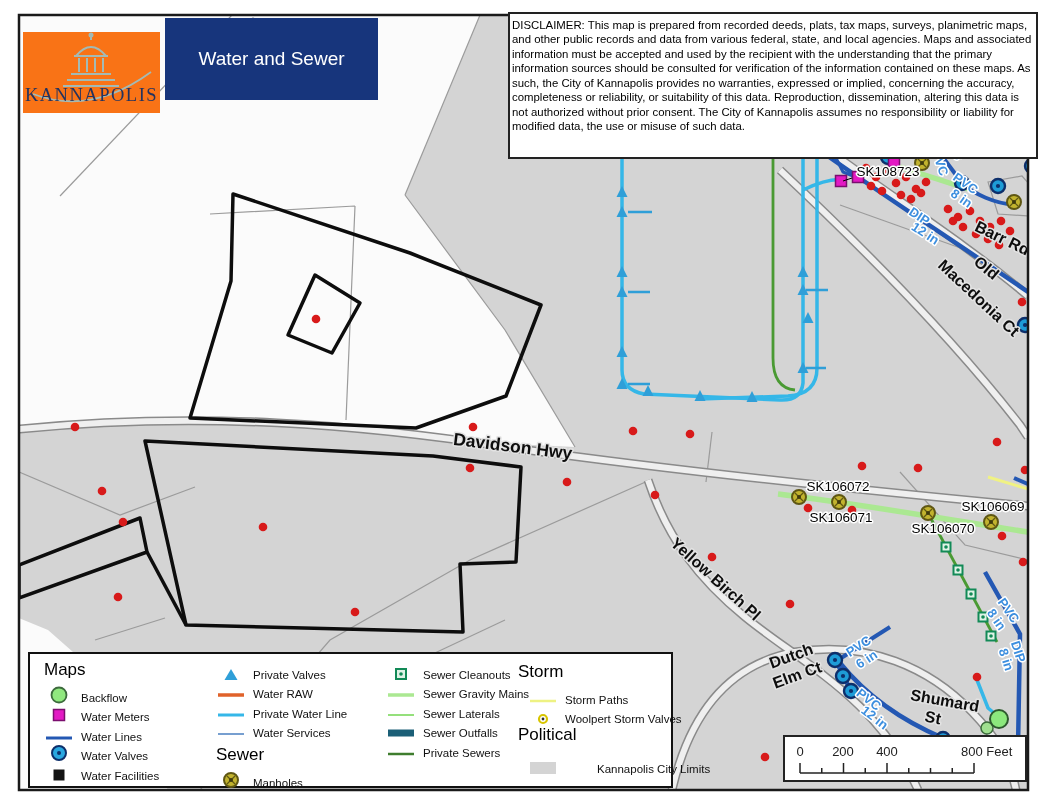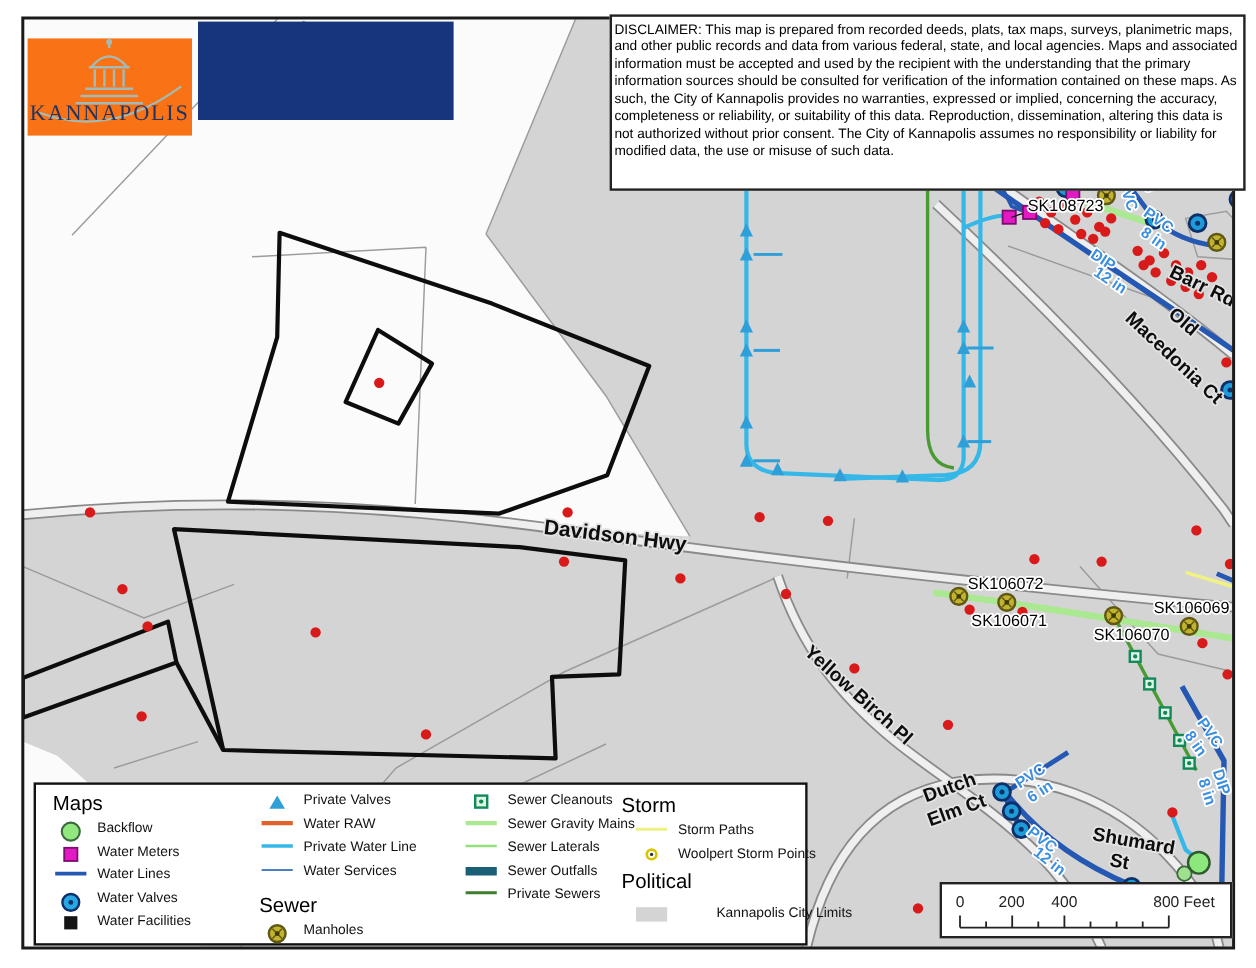--- a/index.html
+++ b/index.html
@@ -16,21 +16,21 @@
   #title-box{left:165px;top:18px;width:213px;height:82px;background:#17357c;color:#fff;
              display:flex;flex-direction:column;align-items:center;justify-content:center;
              font-size:19px;line-height:1.4;text-align:center;}
   #disclaimer-box{left:508px;top:12px;width:530px;height:147px;background:#fff;
              border:2px solid #222;padding:4px 2px;font-size:11.4px;line-height:1.27;
              color:#000;overflow:hidden;}
   #legend-box{left:28px;top:652px;width:645px;height:136px;background:#fff;
              border:2px solid #111;}
   .lg-col{position:absolute;top:0;}
   .lg-header{font-size:17px;color:#000;margin:0 0 4px 0;}
-  .lg-row{display:flex;align-items:flex-start;height:19.5px;}
+  .lg-row{display:flex;align-items:flex-end;height:19.5px;}
   .lg-sym{width:30px;display:flex;justify-content:center;align-items:center;flex:0 0 30px;}
   .lg-lab{font-size:11.5px;color:#111;margin-left:7px;white-space:nowrap;}
   #scalebar-box{left:783px;top:735px;width:244px;height:47px;background:#fff;
              border:2px solid #222;}
 
   
   .street-lb{font:700 16px "Liberation Sans",sans-serif;fill:#0d0d0d;
              paint-order:stroke;stroke:#e3e3e3;stroke-width:3px;stroke-linejoin:round;
              text-anchor:middle;}
   .street-lb.big{font-size:17.5px;}
@@ -332,20 +332,21 @@
       <path d="M48,42 L88,42"></path>
       <path d="M44,48 L92,48"></path>
       <path d="M40,54 L96,54"></path>
       <path d="M10,62 Q68,84 128,40" stroke-width="1.8"></path>
     </g>
   </svg>
   <div id="logo-text">KANNAPOLIS</div>
 </div>
 
 <div id="title-box" class="overlay">
+  <div>Water and Sewer</div>
 </div>
 
 <div id="disclaimer-box" class="overlay">
   <span>DISCLAIMER: This map is prepared from recorded deeds, plats, tax maps, surveys, planimetric maps, and other public records and data from various federal, state, and local agencies. Maps and associated information must be accepted and used by the recipient with the understanding that the primary information sources should be consulted for verification of the information contained on these maps. As such, the City of Kannapolis provides no warranties, expressed or implied, concerning the accuracy, completeness or reliability, or suitability of this data. Reproduction, dissemination, altering this data is not authorized without prior consent. The City of Kannapolis assumes no responsibility or liability for modified data, the use or misuse of such data.</span>
 </div>
 
 <div id="legend-box" class="overlay">
 
   <div class="lg-col" style="left:14px;top:6px;">
     <div class="lg-header">Maps</div>
@@ -492,21 +493,21 @@
         </span>
       <span class="lg-lab">Storm Paths</span>
     </div>
     <div class="lg-row" style="margin-left:10px;">
       <span class="lg-sym">
           <svg width="12" height="12">
             <circle cx="6" cy="6" r="4" fill="none" stroke="#d8c500" stroke-width="2.2"></circle>
             <circle cx="6" cy="6" r="1.4" fill="#333"></circle>
           </svg>
         </span>
-      <span class="lg-lab">Woolpert Storm Points</span>
+      <span class="lg-lab">Woolpert Storm Valves</span>
     </div>
     <div class="lg-header" style="">Political</div>
     <div class="lg-row" style="margin-left:10px;margin-top:10px;gap:32px;">
       <span class="lg-sym">
           <svg width="28" height="14">
             <rect x="1" y="1" width="26" height="12" fill="#d4d4d4"></rect>
           </svg>
         </span>
       <span class="lg-lab">Kannapolis City Limits</span>
     </div>

